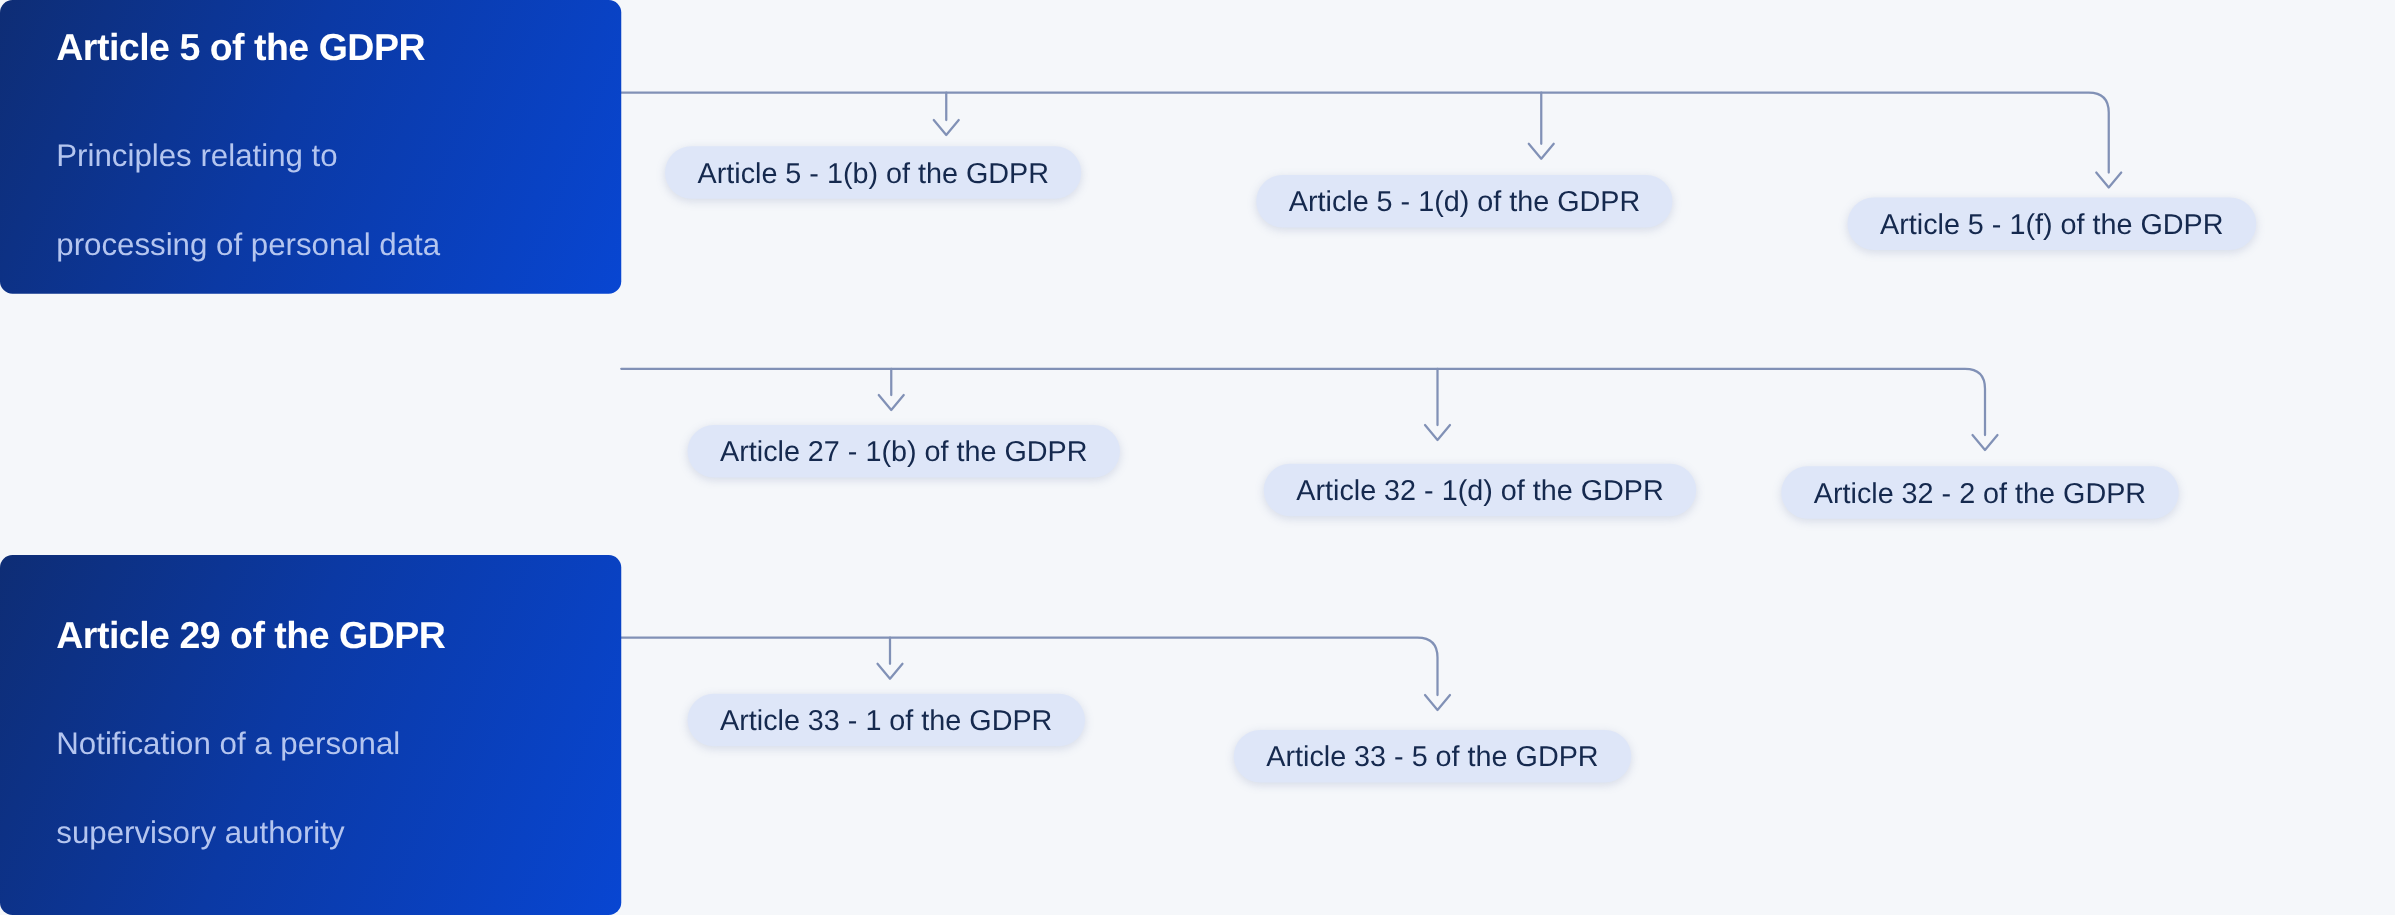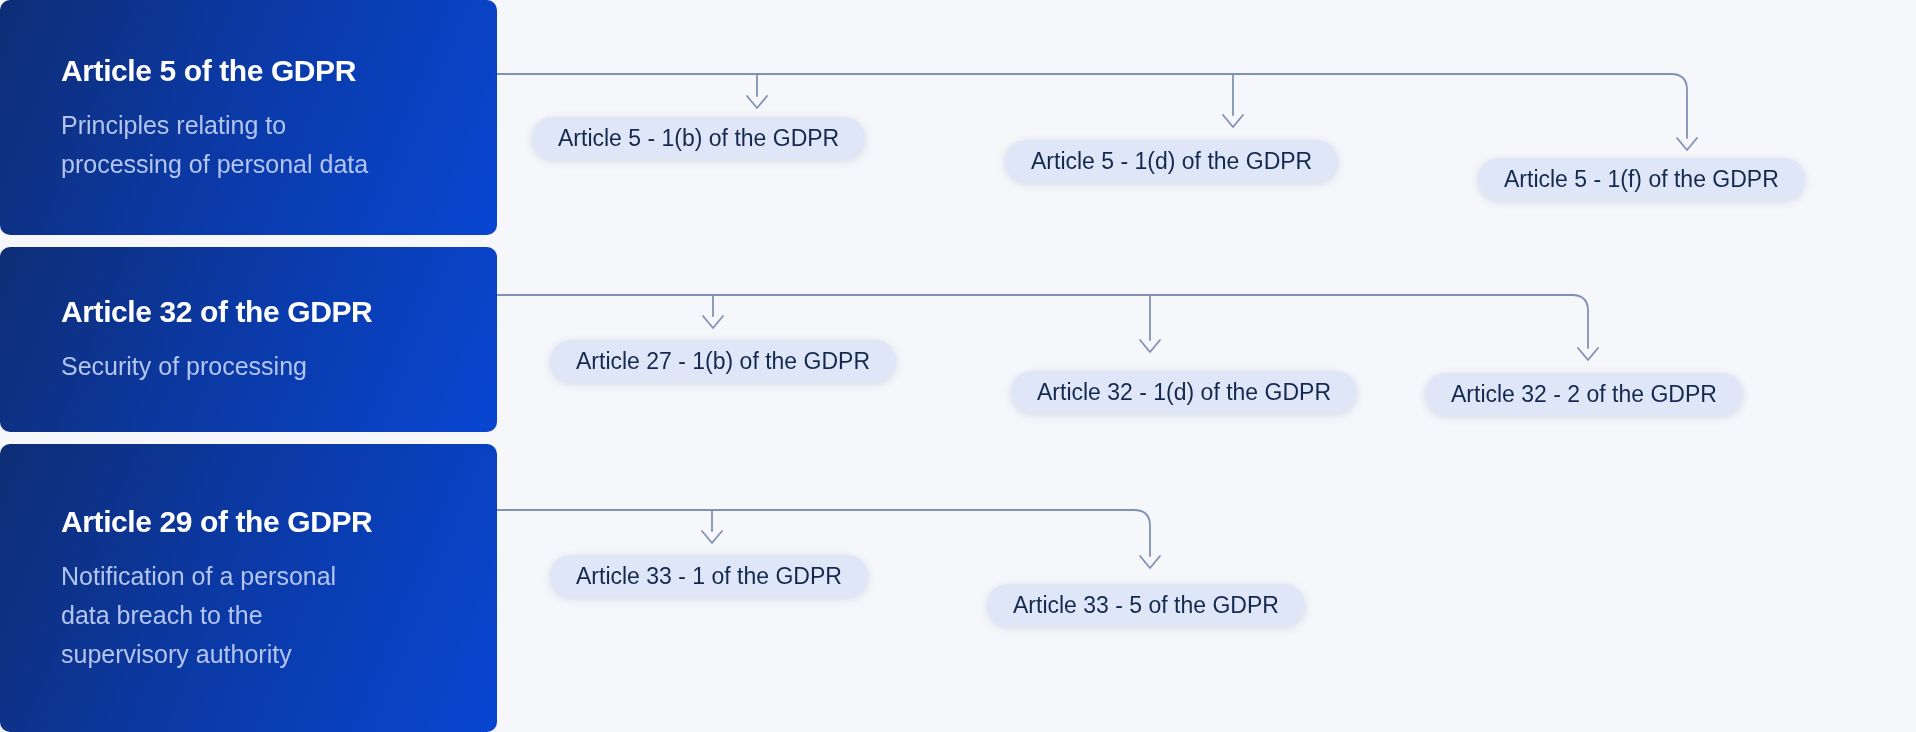--- a/index.html
+++ b/index.html
@@ -10,29 +10,29 @@
     overflow:hidden;
     font-family:"Liberation Sans", sans-serif;
   }
   .connectors{position:absolute;left:0;top:0;z-index:1;}
   .connectors path{stroke:#8191b6;stroke-width:1.8;fill:none;stroke-linecap:round;stroke-linejoin:round;}
   .card{
     position:absolute;left:0;width:497px;
     border-radius:10px;
     background:linear-gradient(112deg,#0e2d75 0%,#0b39a4 45%,#0846d2 100%);
     display:flex;flex-direction:column;justify-content:center;
-    padding:0 88px 0 61px;box-sizing:border-box;
+    padding:0 88px 0 45px;box-sizing:border-box;
     z-index:3;
   }
   .card-title{
     color:#ffffff;font-size:30px;font-weight:700;letter-spacing:-0.4px;
     line-height:38px;margin-bottom:16px;white-space:nowrap;
   }
   .sub-line{
-    color:#b4c5ef;font-size:25px;font-weight:400;line-height:39px;white-space:nowrap;
+    color:#b4c5ef;font-size:25px;font-weight:400;line-height:39px;white-space:nowrap;margin-top:32px;
   }
   .pill{
     position:absolute;z-index:2;
     height:42px;line-height:42px;
     padding:0 26px;border-radius:21px;
     background:#dee6f8;color:#15294e;
     font-size:23px;font-weight:500;white-space:nowrap;
     box-shadow:0 2px 8px rgba(100,120,170,0.22);
   }
 </style>
@@ -64,32 +64,25 @@
   </svg>
 
   <div class="card" style="top:0;height:235px">
     <div class="card-title">Article 5 of the GDPR</div>
     <div>
       <div class="sub-line">Principles relating to</div>
       <div class="sub-line">processing of personal data</div>
     </div>
   </div>
 
-  <div class="card" style="top:247px;height:185px">
-    <div class="card-title">Article 32 of the GDPR</div>
-    <div>
-      <div class="sub-line">Security of processing</div>
-    </div>
-  </div>
 
   <div class="card" style="top:444px;height:288px">
     <div class="card-title">Article 29 of the GDPR</div>
     <div>
       <div class="sub-line">Notification of a personal</div>
-      <div class="sub-line">data breach to the</div>
       <div class="sub-line">supervisory authority</div>
     </div>
   </div>
 
   <div class="pill" style="left:532px;top:117px">Article 5 - 1(b) of the GDPR</div>
   <div class="pill" style="left:1005px;top:140px">Article 5 - 1(d) of the GDPR</div>
   <div class="pill" style="left:1478px;top:158px">Article 5 - 1(f) of the GDPR</div>
 
   <div class="pill" style="left:550px;top:340px">Article 27 - 1(b) of the GDPR</div>
   <div class="pill" style="left:1011px;top:371px">Article 32 - 1(d) of the GDPR</div>

